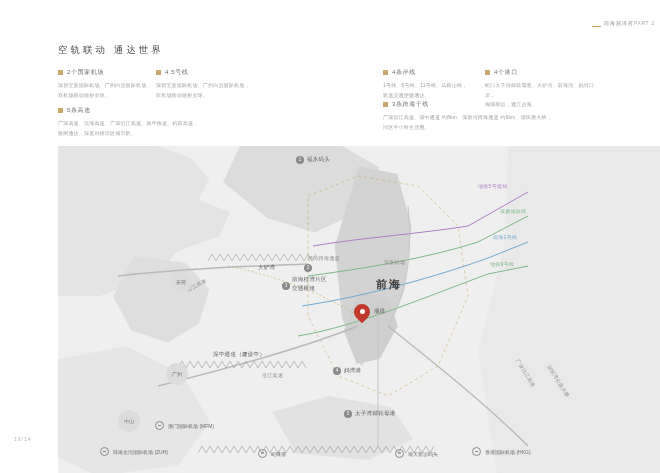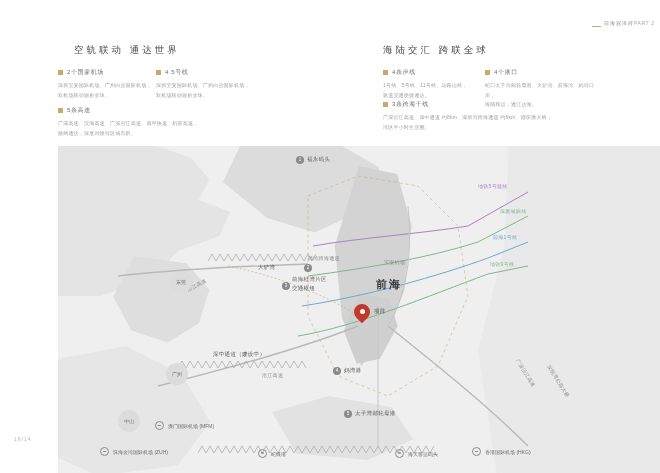--- a/index.html
+++ b/index.html
@@ -47,21 +47,21 @@
     color: #a9a9a9;
   }
 
   
   .col-title {
     position: absolute;
     font-size: 9.5px;
     letter-spacing: 3px;
     color: #4a4a4a;
   }
-  #title-left { top: 44px; left: 74px; }
+  #title-left { top: 44px; left: 58px; }
   #title-right { top: 44px; left: 383px; }
 
   
   .info-block { position: absolute; }
   .info-head {
     display: flex;
     align-items: center;
     gap: 4px;
     margin-bottom: 4px;
   }
@@ -290,21 +290,20 @@
 
   <div class="info-block" id="blk-l2">
     <div class="info-head">
       <span class="tag-square"></span>
       <span class="info-head-text">5条高速</span>
     </div>
     <div class="info-body" style="white-space:pre-line">广深高速、沈海高速、广深沿江高速、南坪快速、机荷高速，
 路网通达，深度对接湾区城市群。</div>
   </div>
 
-  <div class="col-title" id="title-right">海陆交汇  跨联全球</div>
 
   <div class="info-block" id="blk-r1">
     <div class="info-head">
       <span class="tag-square"></span>
       <span class="info-head-text">4条岸线</span>
     </div>
     <div class="info-body" style="white-space:pre-line">1号线、5号线、11号线、马鞍山线，
 轨道交通便捷通达。</div>
   </div>
 

